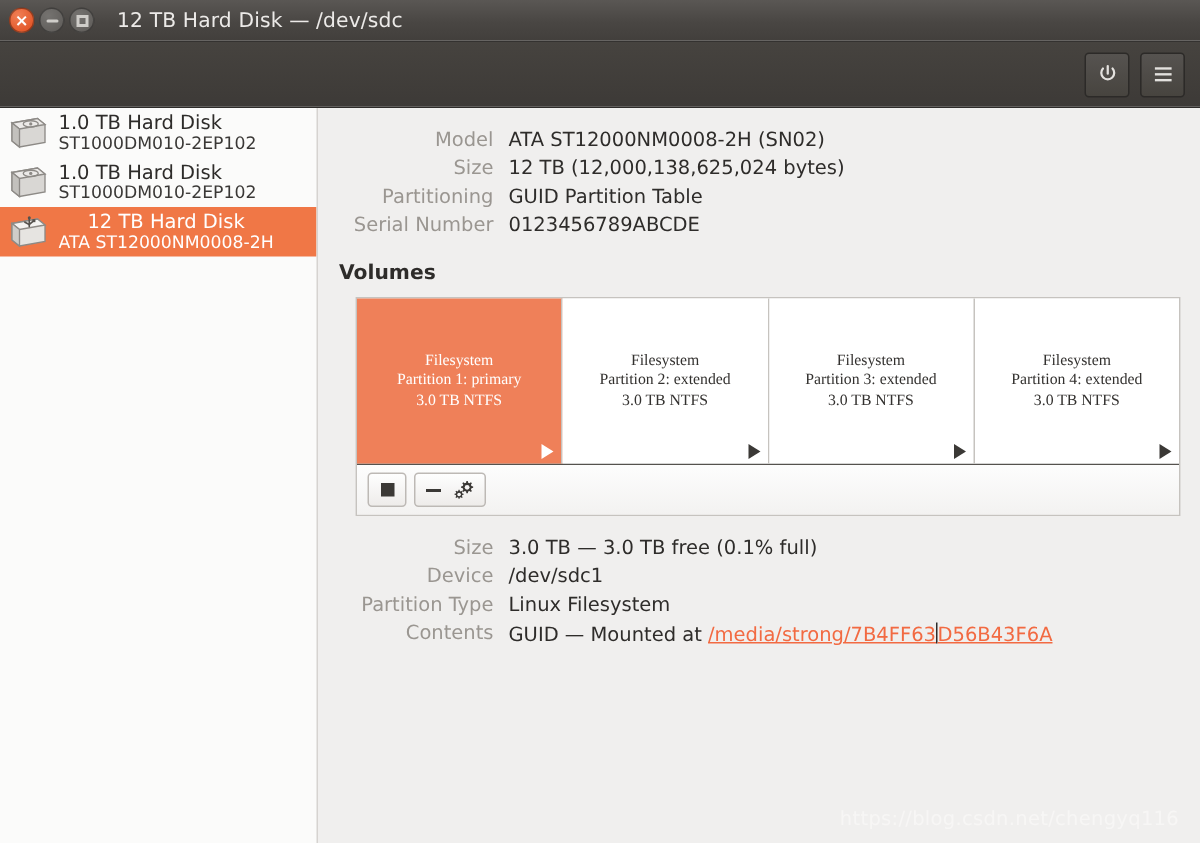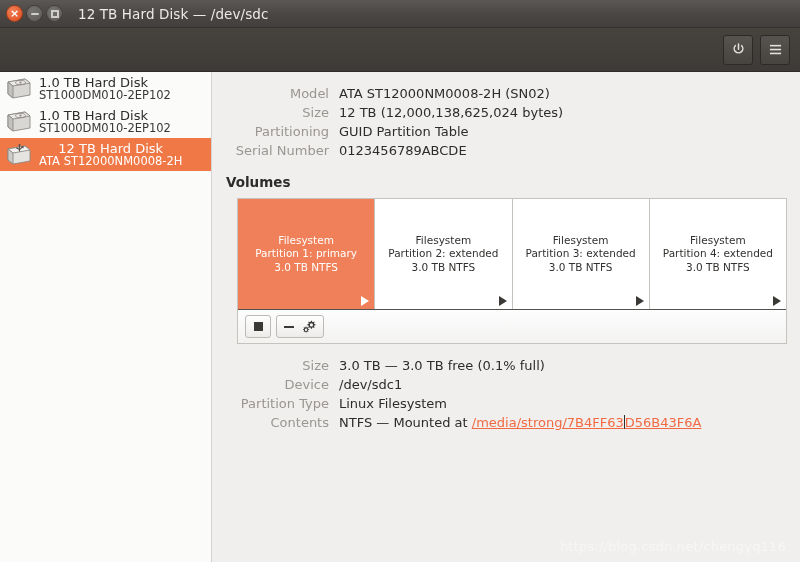--- a/index.html
+++ b/index.html
@@ -133,21 +133,21 @@
   .vol {
     flex: 1 1 0;
     position: relative;
     display: flex; align-items: center; justify-content: center;
     border-right: 1px solid #c6c3bf;
     background: #ffffff;
     text-align: center;
   }
   .vol:last-child { border-right: none; }
   .vol.selected { background: #ef8059; }
-  .vol-labels { font-size: 10.5px; line-height: 1.3; color: #33312f; padding: 0 4px; }
+  .vol-labels { font-size: 10.5px; line-height: 1.3; color: #33312f; padding: 0 4px; font-family: Liberation Serif, serif; }
   .vol.selected .vol-labels { color: #ffffff; }
   .vol-arrow {
     position: absolute; right: 5px; bottom: 3px;
     width: 0; height: 0;
     border-top: 5px solid transparent;
     border-bottom: 5px solid transparent;
     border-left: 8px solid #3b3936;
   }
   .vol.selected .vol-arrow { border-left-color: #ffffff; }
 
@@ -380,21 +380,21 @@
           <td class="lbl">Device</td>
           <td class="val">/dev/sdc1</td>
         </tr>
         <tr>
           <td class="lbl">Partition Type</td>
           <td class="val">Linux Filesystem</td>
         </tr>
         <tr>
           <td class="lbl">Contents</td>
           <td class="val">
-            <span>NTFS — Mounted at </span><a class="mount-link" href="#"><span>/media/strong/7B4FF63</span><span class="caret"></span><span>D56B43F6A</span></a>
+            <span>GUID — Mounted at </span><a class="mount-link" href="#"><span>/media/strong/7B4FF63</span><span class="caret"></span><span>D56B43F6A</span></a>
           </td>
         </tr>
       </tbody>
         </table>
 
       <div class="watermark">https://blog.csdn.net/chengyq116</div>
 
     </div>
   </div>
 </div>

